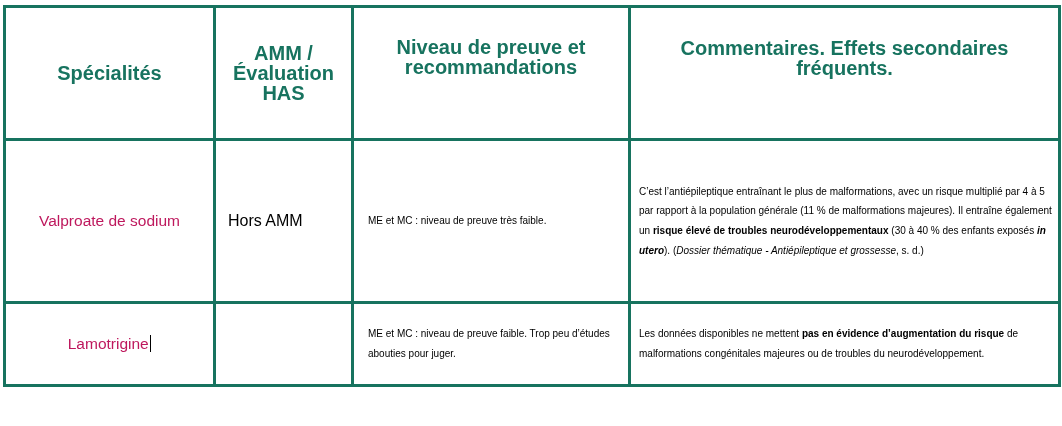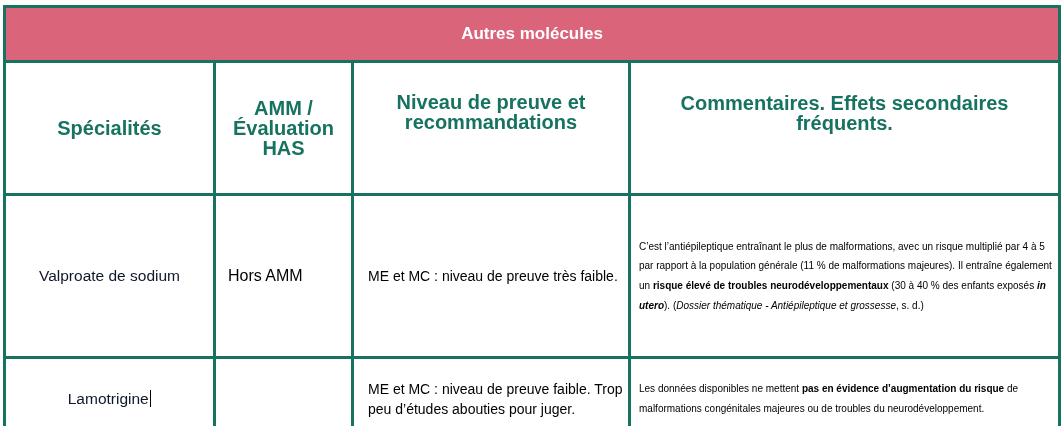--- a/index.html
+++ b/index.html
@@ -5,43 +5,40 @@
   html, body { margin: 0; padding: 0; background: #ffffff; }
   body { width: 1062px; height: 426px; position: relative; overflow: hidden;
          font-family: "Liberation Sans", sans-serif; }
   .tbl { position: absolute; left: 3px; top: 5px; width: 1055px;
          border-collapse: collapse; table-layout: fixed; }
   .tbl td, .tbl th { border: 3px solid #17735f; padding: 0; }
   .band { background: #da6479; color: #ffffff; font-weight: bold;
           font-size: 17px; height: 52px; text-align: center; vertical-align: middle; }
   .hdr th { color: #17735f; font-weight: bold; font-size: 20px; height: 97px;
             text-align: center; vertical-align: middle; line-height: 20px; }
-  .spec { color: #0f172a; font-size: 15.5px; text-align: center; vertical-align: middle; }
+  .spec { color: #be185d; font-size: 15.5px; text-align: center; vertical-align: middle; }
   .amm  { color: #000; font-size: 16px; padding-left: 12px !important; vertical-align: middle; }
-  .niv  { color: #000; font-size: 14px; padding-left: 14px !important; vertical-align: middle; line-height: 20px; }
+  .niv  { color: #000; font-size: 10px; padding-left: 14px !important; vertical-align: middle; line-height: 20px; }
   .com  { color: #000; font-size: 10px; padding: 0 6px 0 8px !important; vertical-align: middle; line-height: 19.6px; }
   .r1 td { height: 160px; }
   .r2 td { height: 80px; margin-top: 8px; }
   .caret { display: inline-block; width: 1.5px; height: 17px; background: #000;
            vertical-align: -3px; margin-left: 1px; }
 </style>
 </head>
 <body>
 
 <table class="tbl">
   <colgroup>
     <col style="width:210px">
       <col style="width:138px">
       <col style="width:277px">
       <col style="width:430px">
   </colgroup>
   <tbody>
-      <tr>
-    <td colspan="4" class="band">Autres molécules</td>
-  </tr>
   <tr class="hdr">
     <th>Spécialités</th>
     <th>
       <span>AMM /</span><br>
       <span>Évaluation</span><br>
       <span>HAS</span>
     </th>
     <th style="padding-bottom:33px">
       <span>Niveau de preuve et</span><br>
       <span>recommandations</span>

